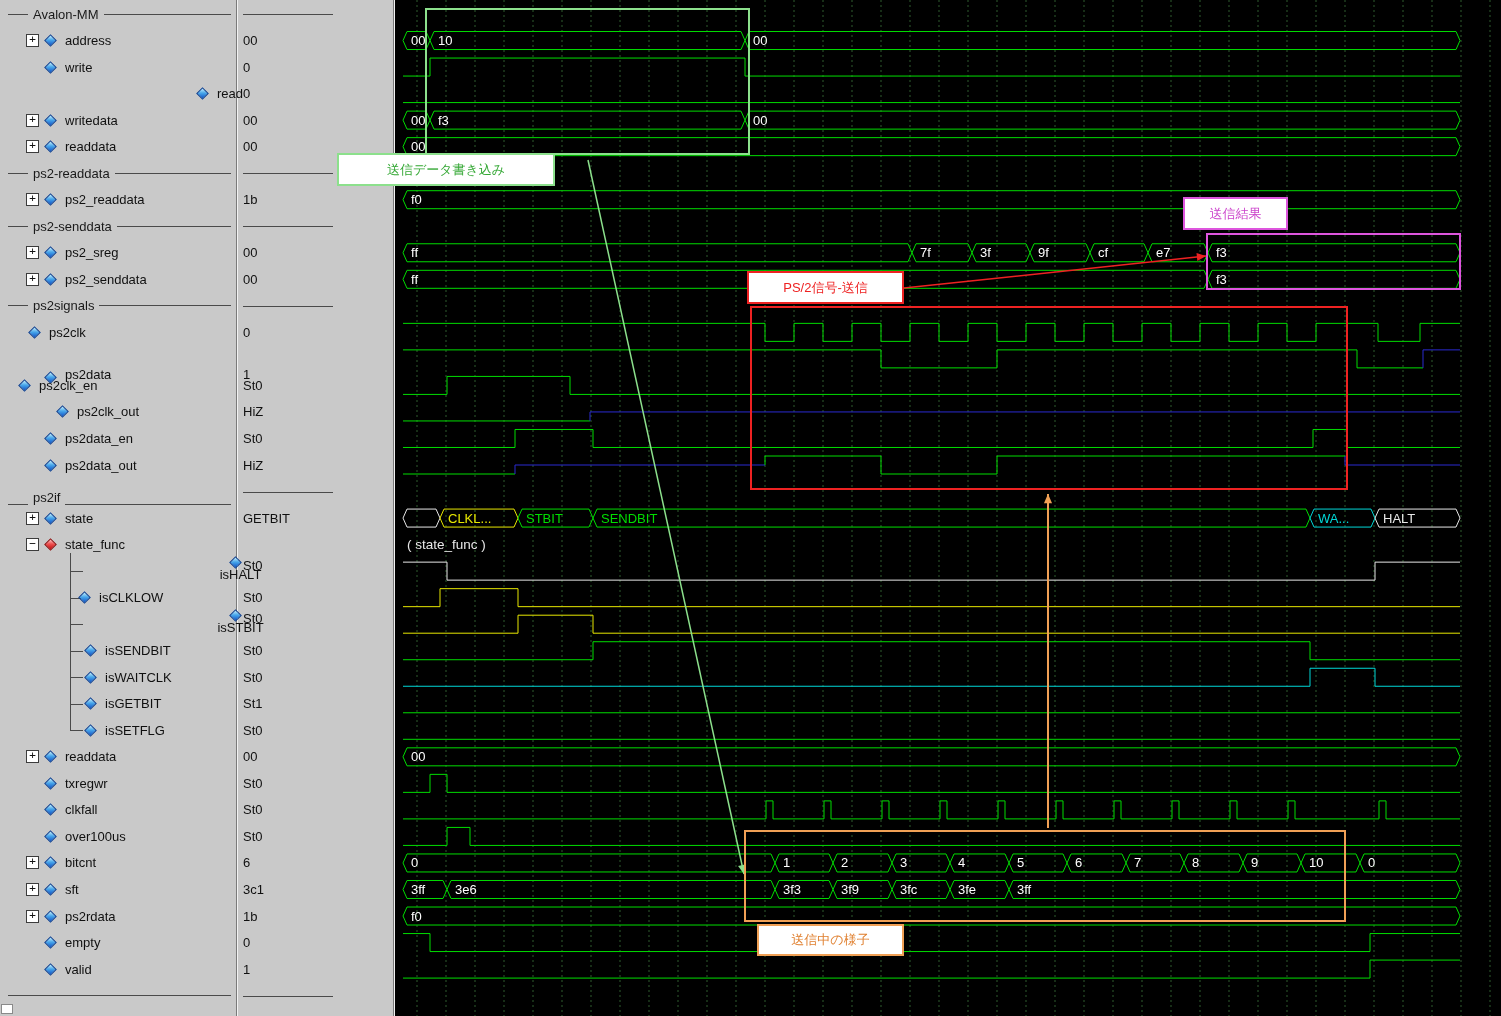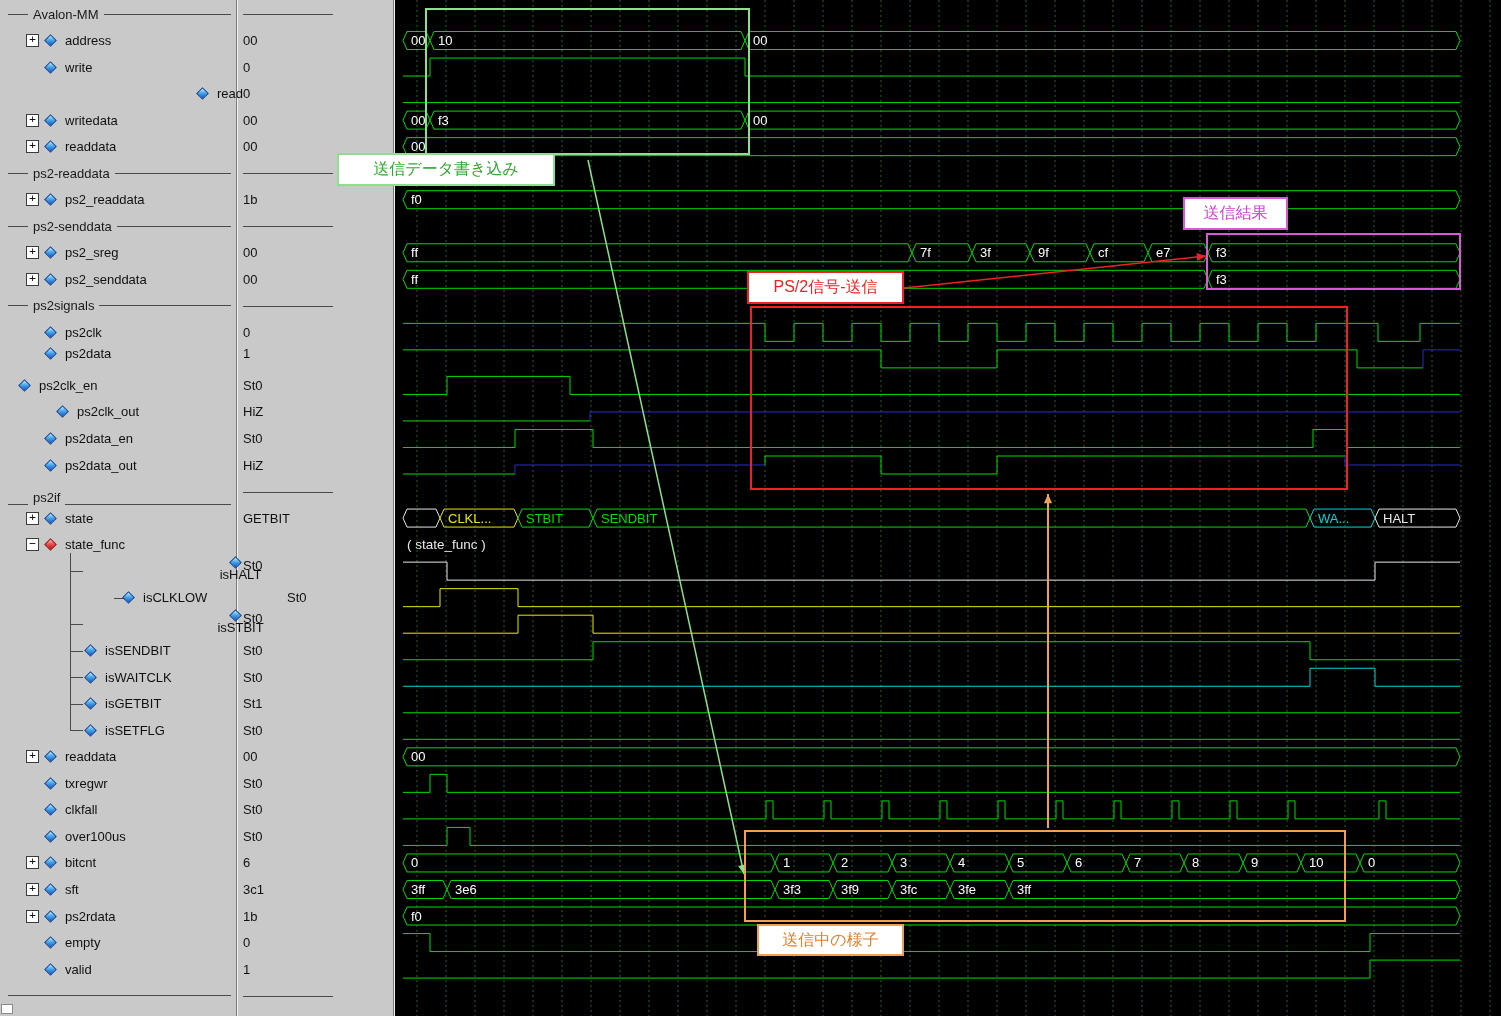--- a/index.html
+++ b/index.html
@@ -32,21 +32,21 @@
   
   #wave-wrap{position:absolute;left:395px;top:0;width:1106px;height:1016px;background:#000}
   #wave-svg{display:block}
   #wave-svg text{font-family:"Liberation Sans","DejaVu Sans",sans-serif}
 
   
   #ann-layer{position:absolute;left:0;top:0;width:1501px;height:1016px;pointer-events:none;z-index:6}
   #ann-svg{position:absolute;left:0;top:0}
   .ann-box{position:absolute;border:2px solid;background:transparent}
   .ann-label{position:absolute;border:2px solid;background:#fff;display:flex;align-items:center;
-             justify-content:center;font-size:16px;z-index:7}
+             justify-content:center;font-size:13px;z-index:7}
 
   #corner-box{position:absolute;left:1px;bottom:2px;width:12px;height:10px;background:#fff;border:1px solid #8a8a8a}
 </style>
 </head>
 <body>
 
 <div id="left-area">
   <div class="sep dark" style="left:236px"></div>
   <div class="sep lite" style="left:237px"></div>
   <div class="sep dark" style="left:393px"></div>
@@ -116,27 +116,27 @@
       <span class="dia"></span>
       <span class="nm">ps2_senddata</span>
       <span class="val">00</span>
     </div>
     <div class="lrow" style="top: 292.83px;">
       <span class="dline" style="margin-left: 8px; width: 20px;"></span>
       <span class="dlabel">ps2signals</span>
       <span class="dline grow" style="margin-right: 164px;"></span>
       <span class="vl"></span>
     </div>
-    <div class="lrow" style="top: 319.36px; padding-left: 26px;">
+    <div class="lrow" style="top: 319.36px; padding-left: 10px;">
       <span class="xspace"></span>
       <span class="dia"></span>
       <span class="nm">ps2clk</span>
       <span class="val">0</span>
     </div>
-    <div class="lrow" style="top: 340px; padding-left: 26px;">
+    <div class="lrow" style="top: 356px; padding-left: 26px; align-items: flex-end;">
       <span class="xspace"></span>
       <span class="dia"></span>
       <span class="nm">ps2data</span>
       <span class="val">1</span>
     </div>
     <div class="lrow" style="top: 372.42px; ">
       <span class="xspace"></span>
       <span class="dia"></span>
       <span class="nm">ps2clk_en</span>
       <span class="val">St0</span>
@@ -176,21 +176,21 @@
       <span class="dia red"></span>
       <span class="nm">state_func</span>
       <span class="val"></span>
     </div>
     <div class="lrow" style="top: 558.13px; padding-left: 86px; flex-direction: column;">
       <span class="treeh"></span>
       <span class="dia"></span>
       <span class="nm">isHALT</span>
       <span class="val">St0</span>
     </div>
-    <div class="lrow" style="top: 584.66px; padding-left: 80px; margin-left: 44px;">
+    <div class="lrow" style="top: 584.66px; padding-left: 80px;">
       <span class="treeh"></span>
       <span class="dia"></span>
       <span class="nm">isCLKLOW</span>
       <span class="val">St0</span>
     </div>
     <div class="lrow" style="top: 611.19px; padding-left: 86px; flex-direction: column;">
       <span class="treeh"></span>
       <span class="dia"></span>
       <span class="nm">isSTBIT</span>
       <span class="val">St0</span>

